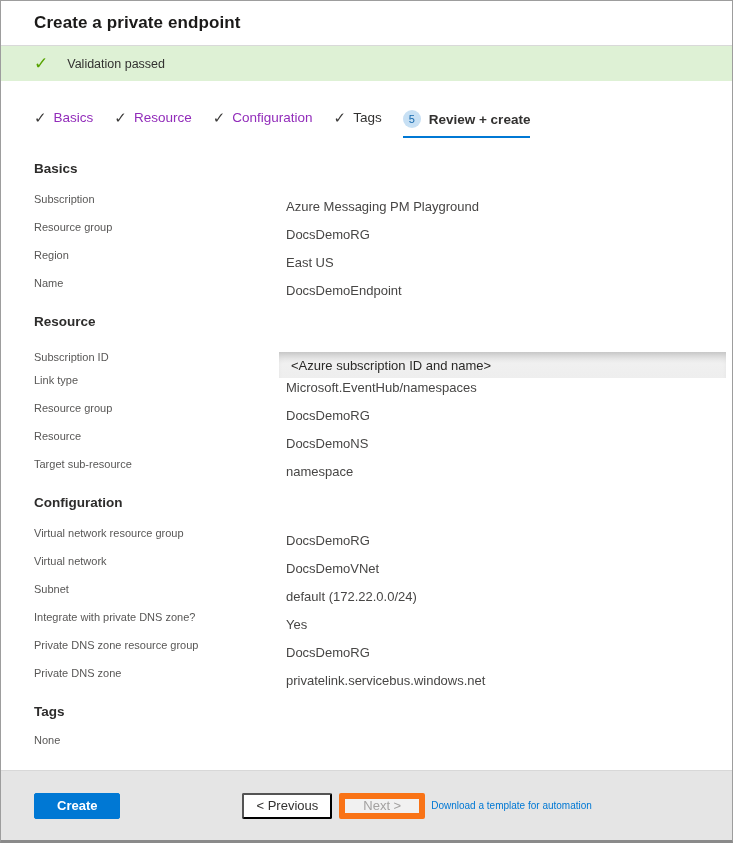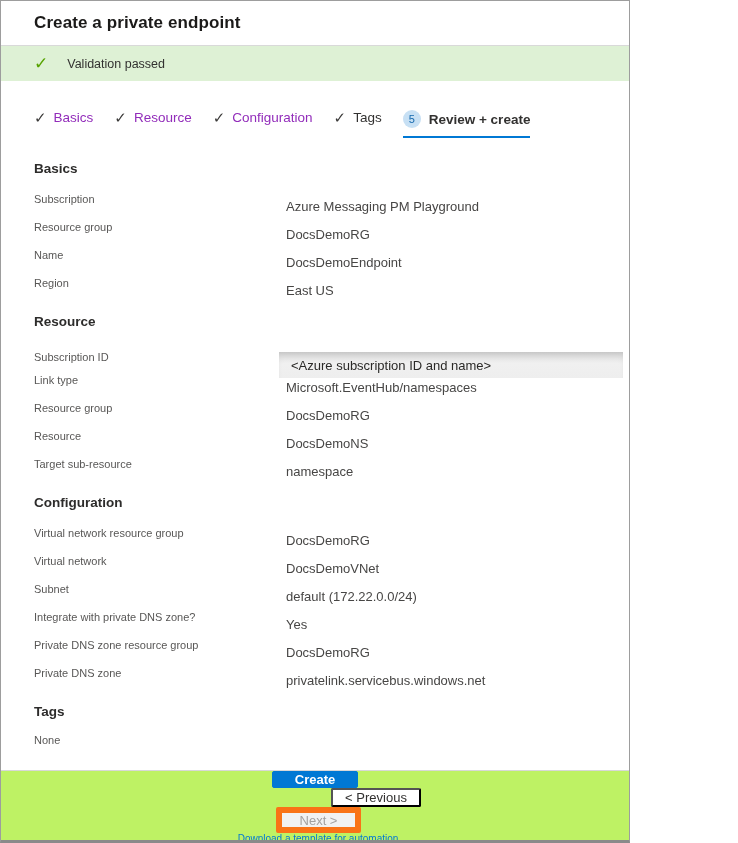--- a/index.html
+++ b/index.html
@@ -1,21 +1,21 @@
 <!DOCTYPE html>
 <html><head>
 <meta charset="utf-8">
 <style>
   * { box-sizing: border-box; }
   html, body { margin: 0; padding: 0; background: #fff; }
   body { font-family: "Liberation Sans", sans-serif; }
 
   .window {
     position: relative;
-    width: 630px; height: 843px;
+    width: 733px; height: 843px;
     background: #fff;
     border: 1px solid #9d9d9d;
     border-bottom: 3px solid #8a8a8a;
     overflow: hidden;
   }
 
   
   .titlebar {
     height: 45px;
     padding: 12px 33px 0 33px;
@@ -130,22 +130,21 @@
 
   
   .footer {
     position: absolute;
     left: 0; right: 0; bottom: 0;
     height: 70px;
     border-top: 1px solid #d8d8d8;
     display: flex;
     align-items: center;
     padding: 0 33px;
-    background: #bef264;
-    flex-direction: column;
+    background: #e5e5e5;
   }
   .btn {
     height: 26px;
     font-family: "Liberation Sans", sans-serif;
     font-size: 13px;
     border-radius: 2px;
     cursor: pointer;
     display: inline-flex;
     align-items: center;
     justify-content: center;
@@ -222,26 +221,26 @@
       <div class="section-title">Basics</div>
       <div class="row">
         <span class="label">Subscription</span>
         <span class="value">Azure Messaging PM Playground</span>
       </div>
       <div class="row">
         <span class="label">Resource group</span>
         <span class="value">DocsDemoRG</span>
       </div>
       <div class="row">
+        <span class="label">Region</span>
+        <span class="value">East US</span>
+      </div>
+      <div class="row">
         <span class="label">Name</span>
         <span class="value">DocsDemoEndpoint</span>
-      </div>
-      <div class="row">
-        <span class="label">Region</span>
-        <span class="value">East US</span>
       </div>
       <div class="section-title">Resource</div>
       <div class="row">
         <span class="label">Subscription ID</span>
         <span class="value redacted">&lt;Azure subscription ID and name&gt;</span>
       </div>
       <div class="row">
         <span class="label">Link type</span>
         <span class="value">Microsoft.EventHub/namespaces</span>
       </div>

